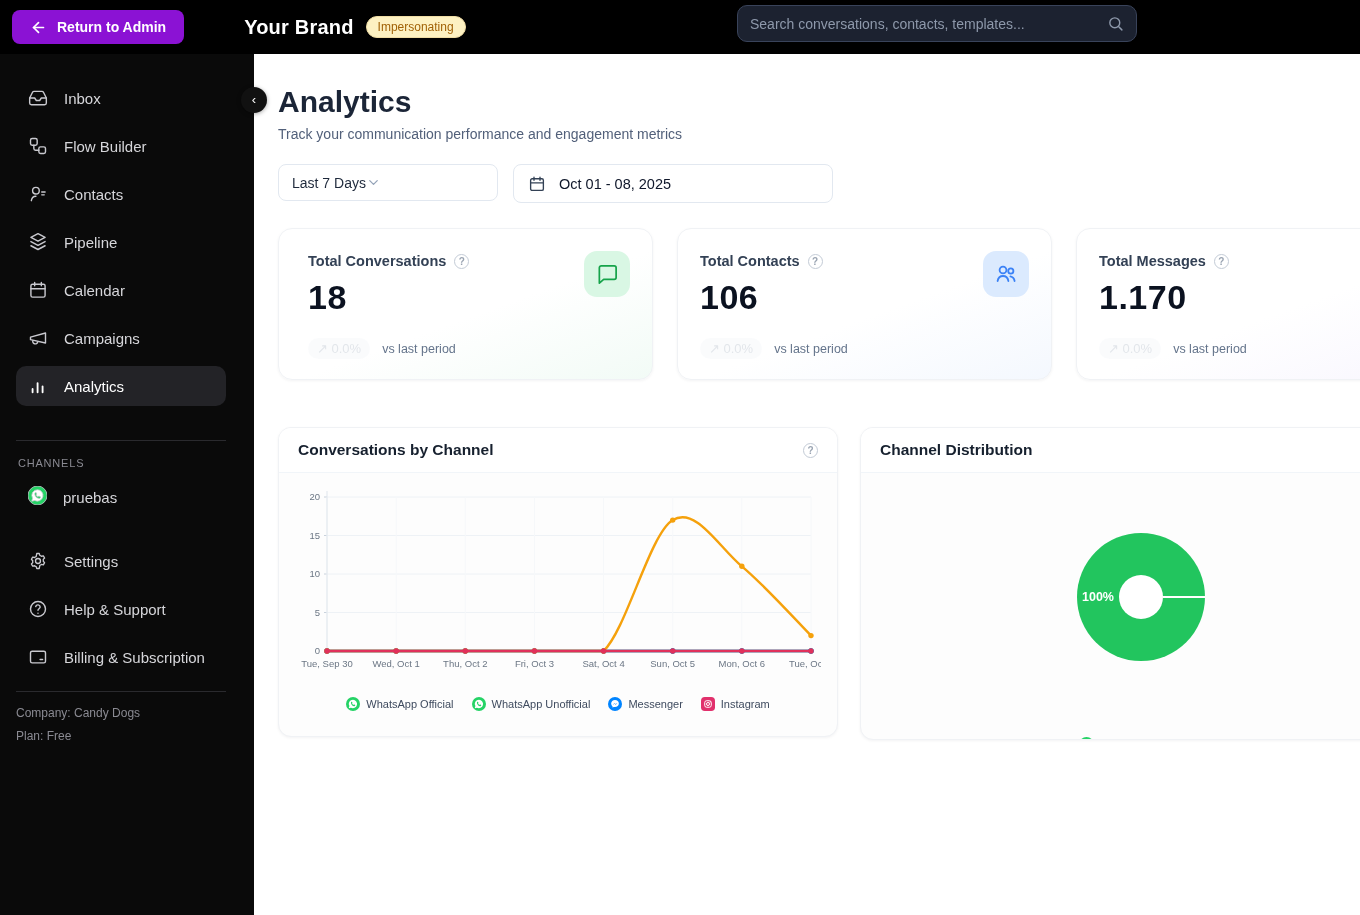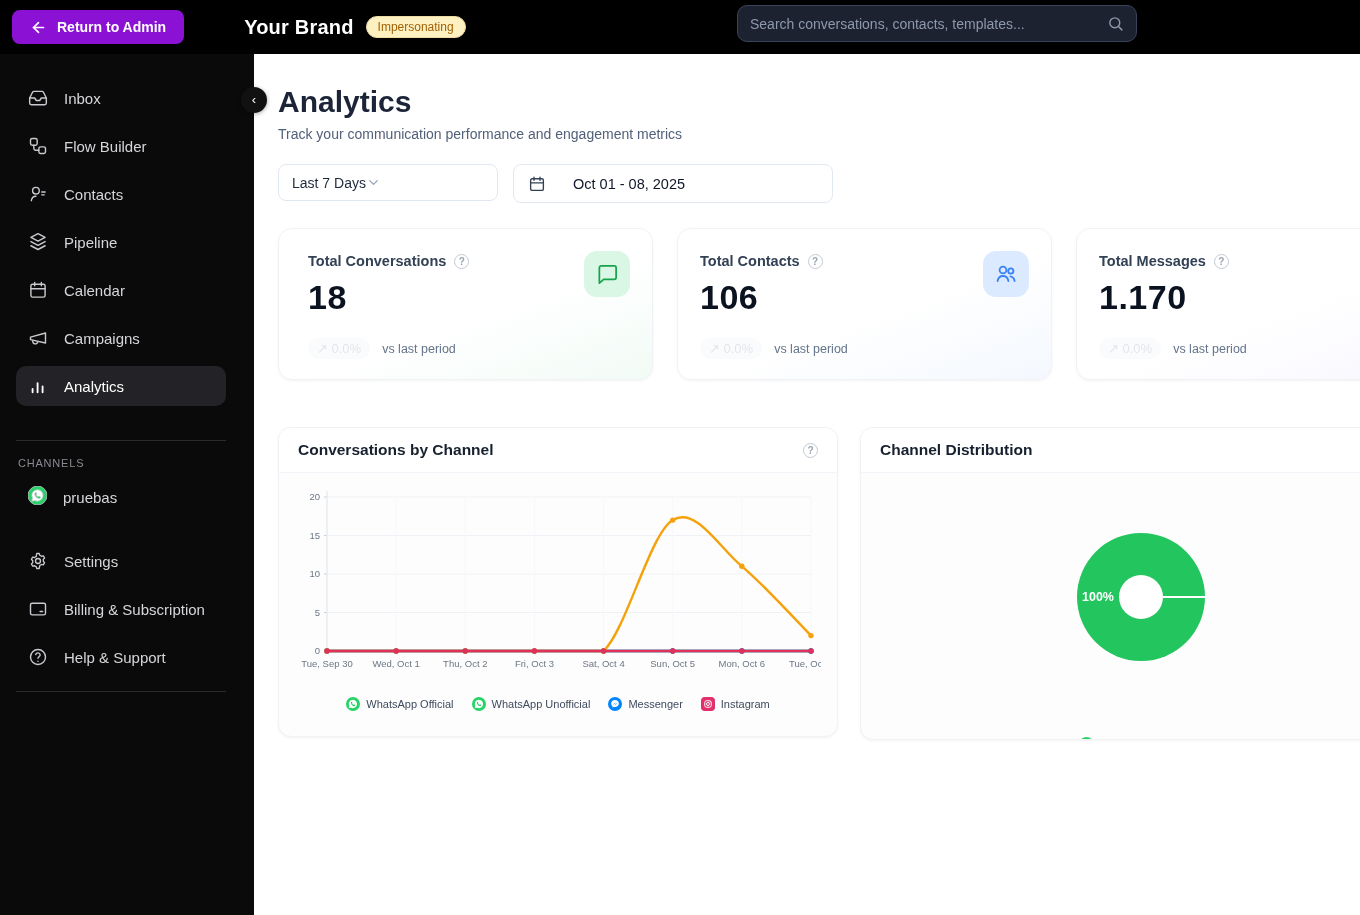--- a/index.html
+++ b/index.html
@@ -45,21 +45,21 @@
   .main { flex:1; overflow:hidden; background:#fff; }
   .content { width:1475px; padding:31px 0 0 24px; }
   .page-title { font-size:30px; font-weight:bold; color:#1b2537; }
   .page-subtitle { margin-top:7px; font-size:14px; color:#52607a; }
 
   .filters { display:flex; gap:15px; margin-top:22px; }
   .select { width:220px; height:37px; border:1px solid #e2e8f0; border-radius:8px; background:#fff;
     display:flex; align-items:center; justify-content:flex-start; padding:8px 13px; font-size:14px;
     color:#1e293b; cursor:pointer; }
   .datebox { width:320px; height:39px; border:1px solid #e2e8f0; border-radius:8px; background:#fff;
-    display:flex; align-items:center; gap:27px; padding:0 14px; font-size:14.5px; color:#0f172a; cursor:pointer; }
+    display:flex; align-items:center; gap:13px; padding:0 14px; font-size:14.5px; color:#0f172a; cursor:pointer; }
 
   
   .stats { display:flex; gap:24px; margin-top:25px; }
   .stat-card { position:relative; width:375px; height:152px; border:1px solid #f0f2f5; border-radius:14px;
     padding:24px 22px 0 22px; box-shadow:0 1px 3px rgba(15,23,42,.05); }
   .stat-card.green { background:linear-gradient(160deg,#ffffff 55%,#f2fbf6);padding-left:29px; }
   .stat-card.blue  { background:linear-gradient(160deg,#ffffff 55%,#f4f8fe); }
   .stat-card.purple{ background:linear-gradient(160deg,#ffffff 55%,#f8f6fe); }
   .stat-title { display:flex; align-items:center; gap:8px; font-size:14.5px; font-weight:bold; color:#334155; }
   .hint { display:inline-flex; width:15px; height:15px; border:1.3px solid #c3cbd6; border-radius:50%;
@@ -183,35 +183,39 @@
 
     <div class="nav-item first-secondary">
       <svg width="20" height="20" viewBox="0 0 24 24" fill="none" stroke-width="1.6" stroke-linecap="round" stroke-linejoin="round">
           <path d="M10.5 3h3l.7 2.2a7 7 0 0 1 1.9 1.1l2.3-.5 1.5 2.6-1.6 1.7a7 7 0 0 1 0 2.2l1.6 1.7-1.5 2.6-2.3-.5a7 7 0 0 1-1.9 1.1L13.5 21h-3l-.7-2.2a7 7 0 0 1-1.9-1.1l-2.3.5-1.5-2.6 1.6-1.7a7 7 0 0 1 0-2.2L4.1 9.9l1.5-2.6 2.3.5a7 7 0 0 1 1.9-1.1L10.5 3z"></path>
           <circle cx="12" cy="12" r="3"></circle>
         </svg>
       <span>Settings</span>
     </div>
     <div class="nav-item">
       <svg width="20" height="20" viewBox="0 0 24 24" fill="none" stroke-width="1.7" stroke-linecap="round" stroke-linejoin="round">
-          <rect x="3" y="5" width="18" height="14" rx="2"></rect>
-          <path d="M14.5 15h3"></path>
-        </svg>
-      <span>Billing &amp; Subscription</span>
-    </div>
-    <div class="nav-item">
-      <svg width="20" height="20" viewBox="0 0 24 24" fill="none" stroke-width="1.7" stroke-linecap="round" stroke-linejoin="round">
           <circle cx="12" cy="12" r="9"></circle>
           <path d="M9.3 9a2.7 2.7 0 0 1 5.3.7c0 1.8-2.6 2.2-2.6 3.8"></path>
           <path d="M12 17h.01"></path>
         </svg>
       <span>Help &amp; Support</span>
     </div>
+    <div class="nav-item">
+      <svg width="20" height="20" viewBox="0 0 24 24" fill="none" stroke-width="1.7" stroke-linecap="round" stroke-linejoin="round">
+          <rect x="3" y="5" width="18" height="14" rx="2"></rect>
+          <path d="M14.5 15h3"></path>
+        </svg>
+      <span>Billing &amp; Subscription</span>
+    </div>
 
     <hr class="side-divider" style="margin-top:14px">
+    <div class="side-footer">
+      <div>Company: Candy Dogs</div>
+      <div>Plan: Free</div>
+    </div>
   </div>
 
   <div class="main">
     <div class="content">
       <div class="page-title">Analytics</div>
       <div class="page-subtitle">Track your communication performance and engagement metrics</div>
 
       <div class="filters">
         <div class="select">
           <span>Last 7 Days</span>

